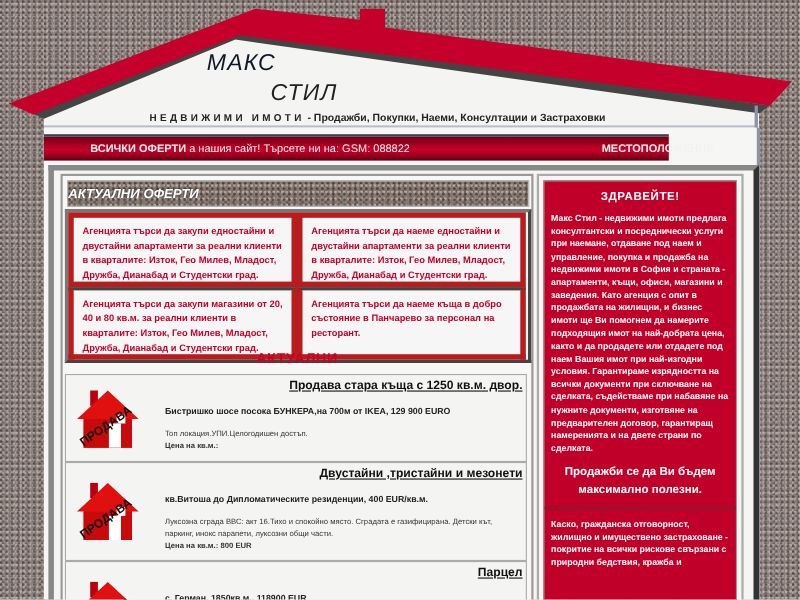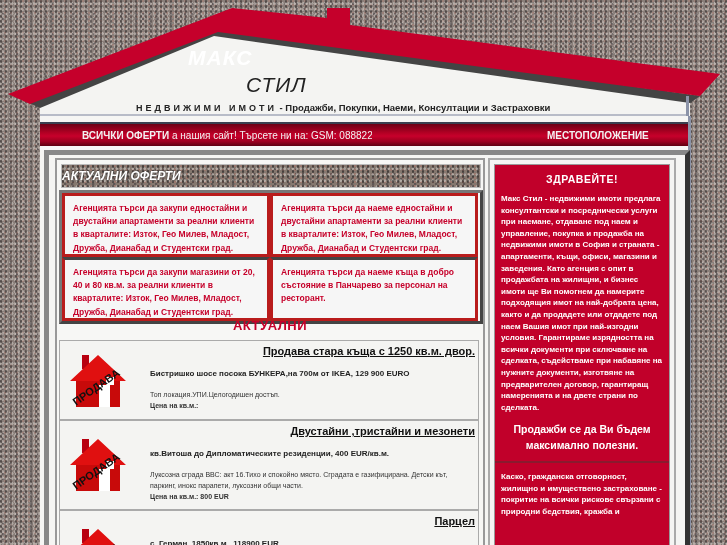--- a/index.html
+++ b/index.html
@@ -18,32 +18,32 @@
   .granite {
     background-color:#85786f;
     background-image:
       radial-gradient(circle at 20% 30%, rgba(30,28,30,.6) 0 1px, transparent 1.5px),
       radial-gradient(circle at 70% 60%, rgba(210,205,200,.6) 0 1px, transparent 1.5px),
       radial-gradient(circle at 45% 80%, rgba(60,55,60,.5) 0 1px, transparent 1.6px),
       radial-gradient(circle at 85% 15%, rgba(170,120,110,.6) 0 1px, transparent 1.5px);
     background-size:5px 5px, 4px 6px, 7px 5px, 6px 4px;
   }
   svg.roof { position:absolute; left:0; top:0; }
-  .logo1 { position:absolute; left:188px; top:46px; font-size:21px; font-weight:bold; font-style:italic; color:#ffffff; letter-spacing:1px; }
+  .logo1 { position:absolute; left:188px; top:46px; font-size:21px; font-weight:normal; font-style:italic; color:#0f172a; letter-spacing:1px; }
   .logo2 { position:absolute; left:246px; top:73px; font-size:21px; font-weight:normal; font-style:italic; color:#222; letter-spacing:1px; }
   .tagline { position:absolute; left:136px; top:102px; font-size:9px; font-weight:bold; color:#222; white-space:nowrap; }
   .tagline .spaced { letter-spacing:3px; }
   .tagline .rest { font-size:9.5px; letter-spacing:0; }
 
   .house-body {
     position:absolute; left:40px; top:116px; width:648px; height:440px;
     background:#f6f6f4; border-right:3px solid #8b93a8;
   }
   .nav {
-    position:absolute; left:40px; top:122px; width:648px; height:22px;
+    position:absolute; left:40px; top:122px; width:568px; height:22px;
     background:linear-gradient(to bottom,#6d0015 0%,#b30024 40%,#c7002b 55%,#9b001e 80%,#5e0010 100%);
     border-top:2px solid #3a4050;
     display:flex; align-items:center; color:#f2f2f2; font-size:10px; font-weight:bold;
   }
   .nav .item { white-space:nowrap; cursor:pointer; }
   .nav .offers { position:absolute; left:42px; }
   .nav .marquee { position:absolute; left:132px; width:200px; overflow:hidden; font-weight:normal; }
   .nav .location { position:absolute; left:507px; }
 
   .content-frame {
@@ -60,21 +60,21 @@
     color:#fff; font-style:italic; font-weight:bold; font-size:12px; text-align:left; line-height:22px;
     text-shadow:0 0 2px #333; border:1px solid #bbb;
   }
   .offers-grid {
     position:absolute; left:2px; top:30px; width:418px;
     border:3px solid #444; border-top-color:#777; border-left-color:#777;
     display:grid; grid-template-columns:208px 208px; background:#f6f6f6;
   }
   .offer-cell {
     padding:6px 8px; font-size:8.5px; line-height:13.2px; font-weight:bold; color:#c6002a;
-    border:3px solid #b91c1c; height:46px; overflow:hidden;
+    border:5px solid #b91c1c; height:46px; overflow:hidden;
   }
   .offers-grid .row2 { border-top:3px solid #444; height:46px; padding-top:6px; }
   .sales-title {
     position:absolute; left:0; top:158px; width:426px; text-align:center;
     font-size:13px; font-weight:bold; color:#c6002a; letter-spacing:0.5px;
   }
   .listing {
     position:absolute; left:2px; width:418px; height:78px;
     border:1px solid #aaa; background:#f4f4f2;
   }

